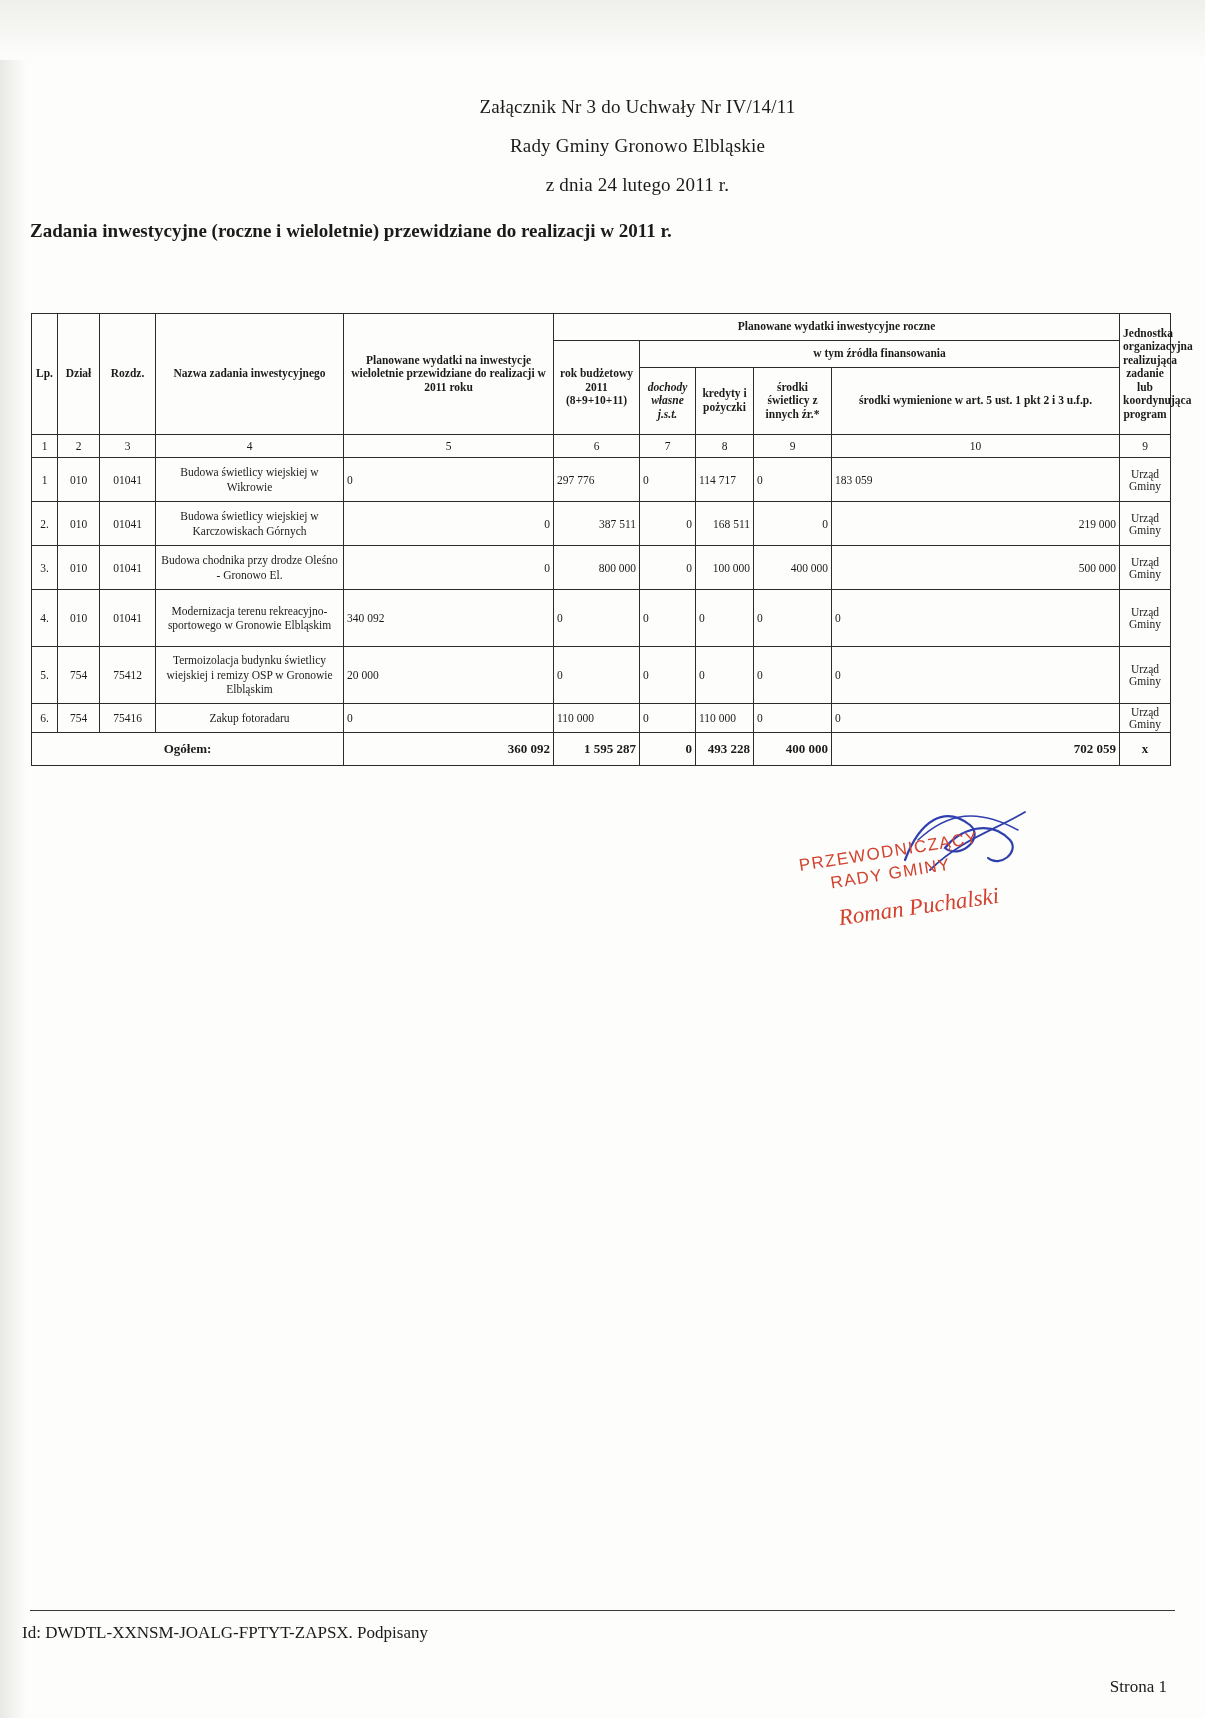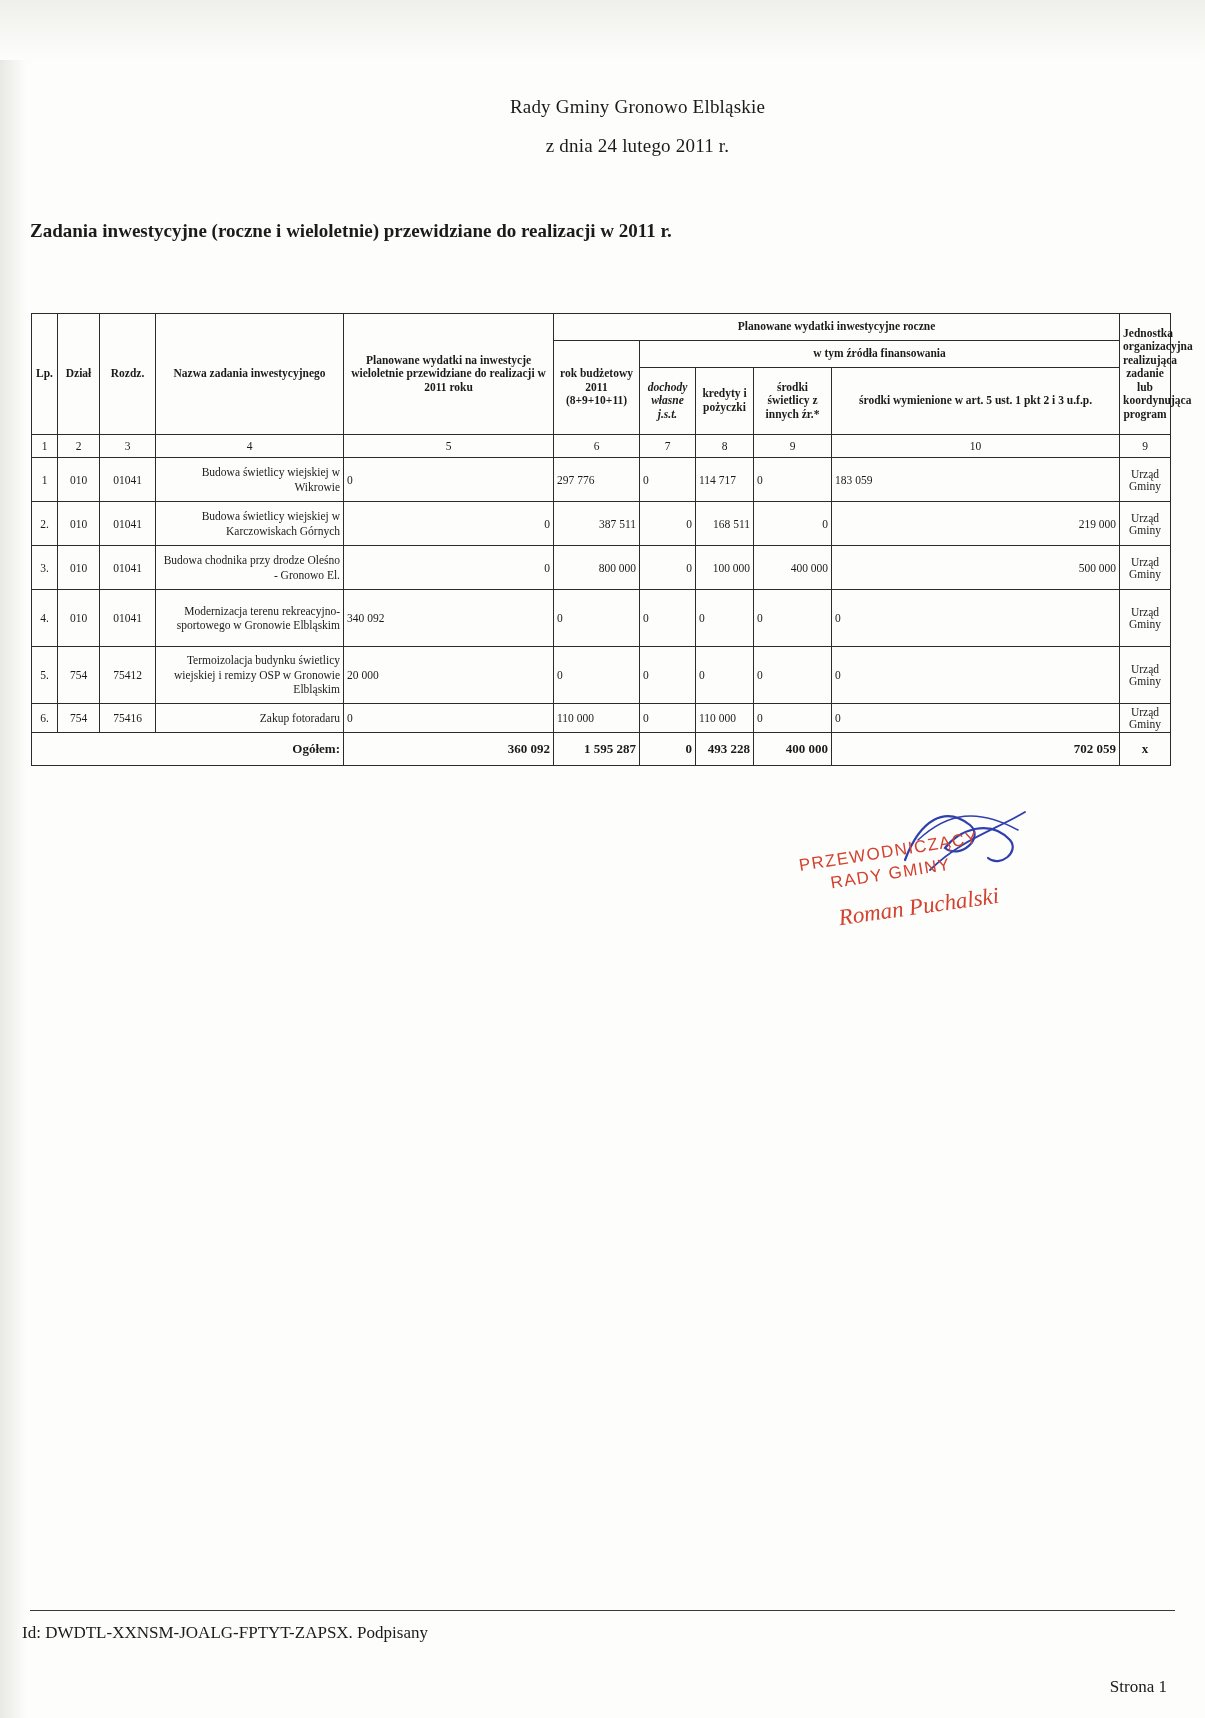--- a/index.html
+++ b/index.html
@@ -92,41 +92,41 @@
     padding-left: 4px;
   }
   td.num-right {
     text-align: right;
     padding-right: 5px;
   }
   td.center {
     text-align: center;
   }
   td.name {
-    text-align: right;
+    text-align: center;
     padding-left: 5px;
     line-height: 1.25;
     font-size: 11.5px;
   }
   tr.data-row td {
     height: 39px;
   }
   tr.tall td {
     height: 52px;
   }
   tr.short td {
     height: 22px;
   }
   tr.total td {
     height: 28px;
     font-weight: bold;
     font-size: 13px;
   }
   td.total-label {
-    text-align: right;
+    text-align: center;
     padding-left: 6px;
     font-weight: bold;
     font-size: 14px;
   }
 
   
   .signature {
     position: absolute;
     left: 790px;
     top: 790px;
@@ -193,20 +193,21 @@
   }
 </style>
 </head>
 <body>
 
 <div class="page">
   <div class="scan-edge-left"></div>
   <div class="scan-edge-top"></div>
 
   <div class="header-block">
+    <div class="header-line">Załącznik Nr 3 do Uchwały Nr IV/14/11</div>
     <div class="header-line">Rady Gminy Gronowo Elbląskie</div>
     <div class="header-line">z dnia 24 lutego 2011 r.</div>
   </div>
 
   <div class="doc-title">Zadania inwestycyjne (roczne i wieloletnie) przewidziane do realizacji w 2011 r.</div>
 
   <table class="main">
     <colgroup>
       <col style="width:26px">
       <col style="width:42px">

